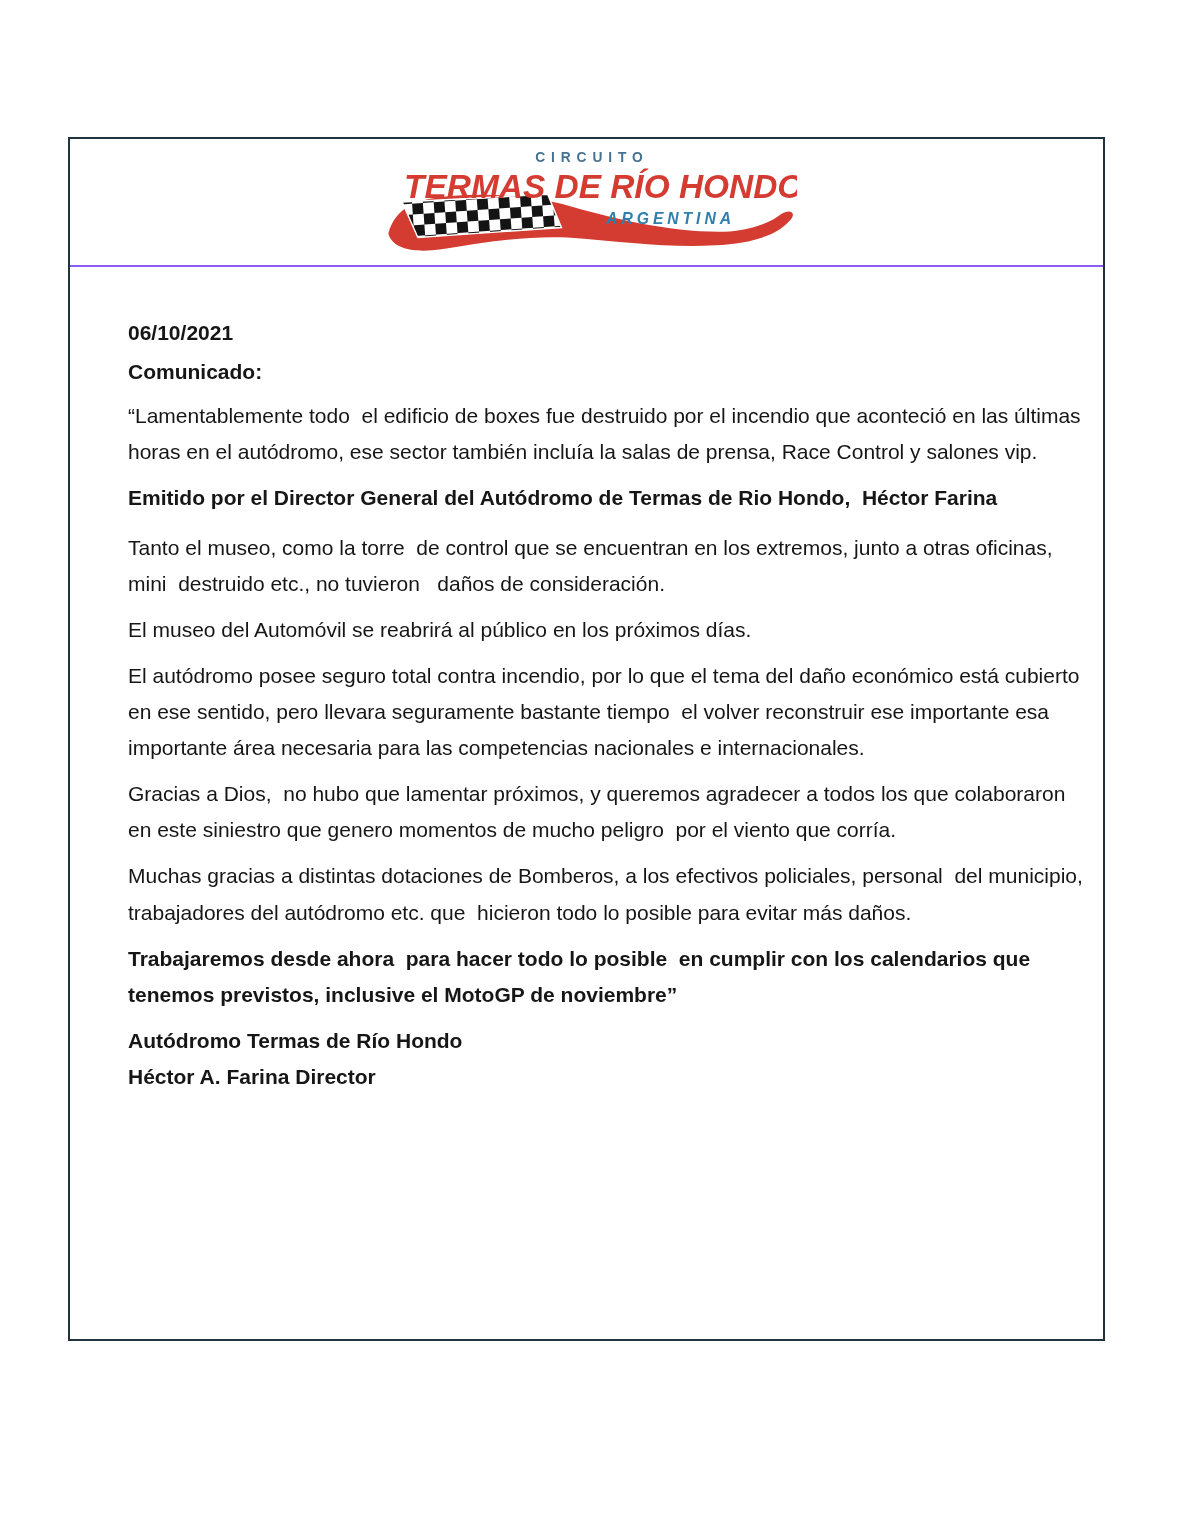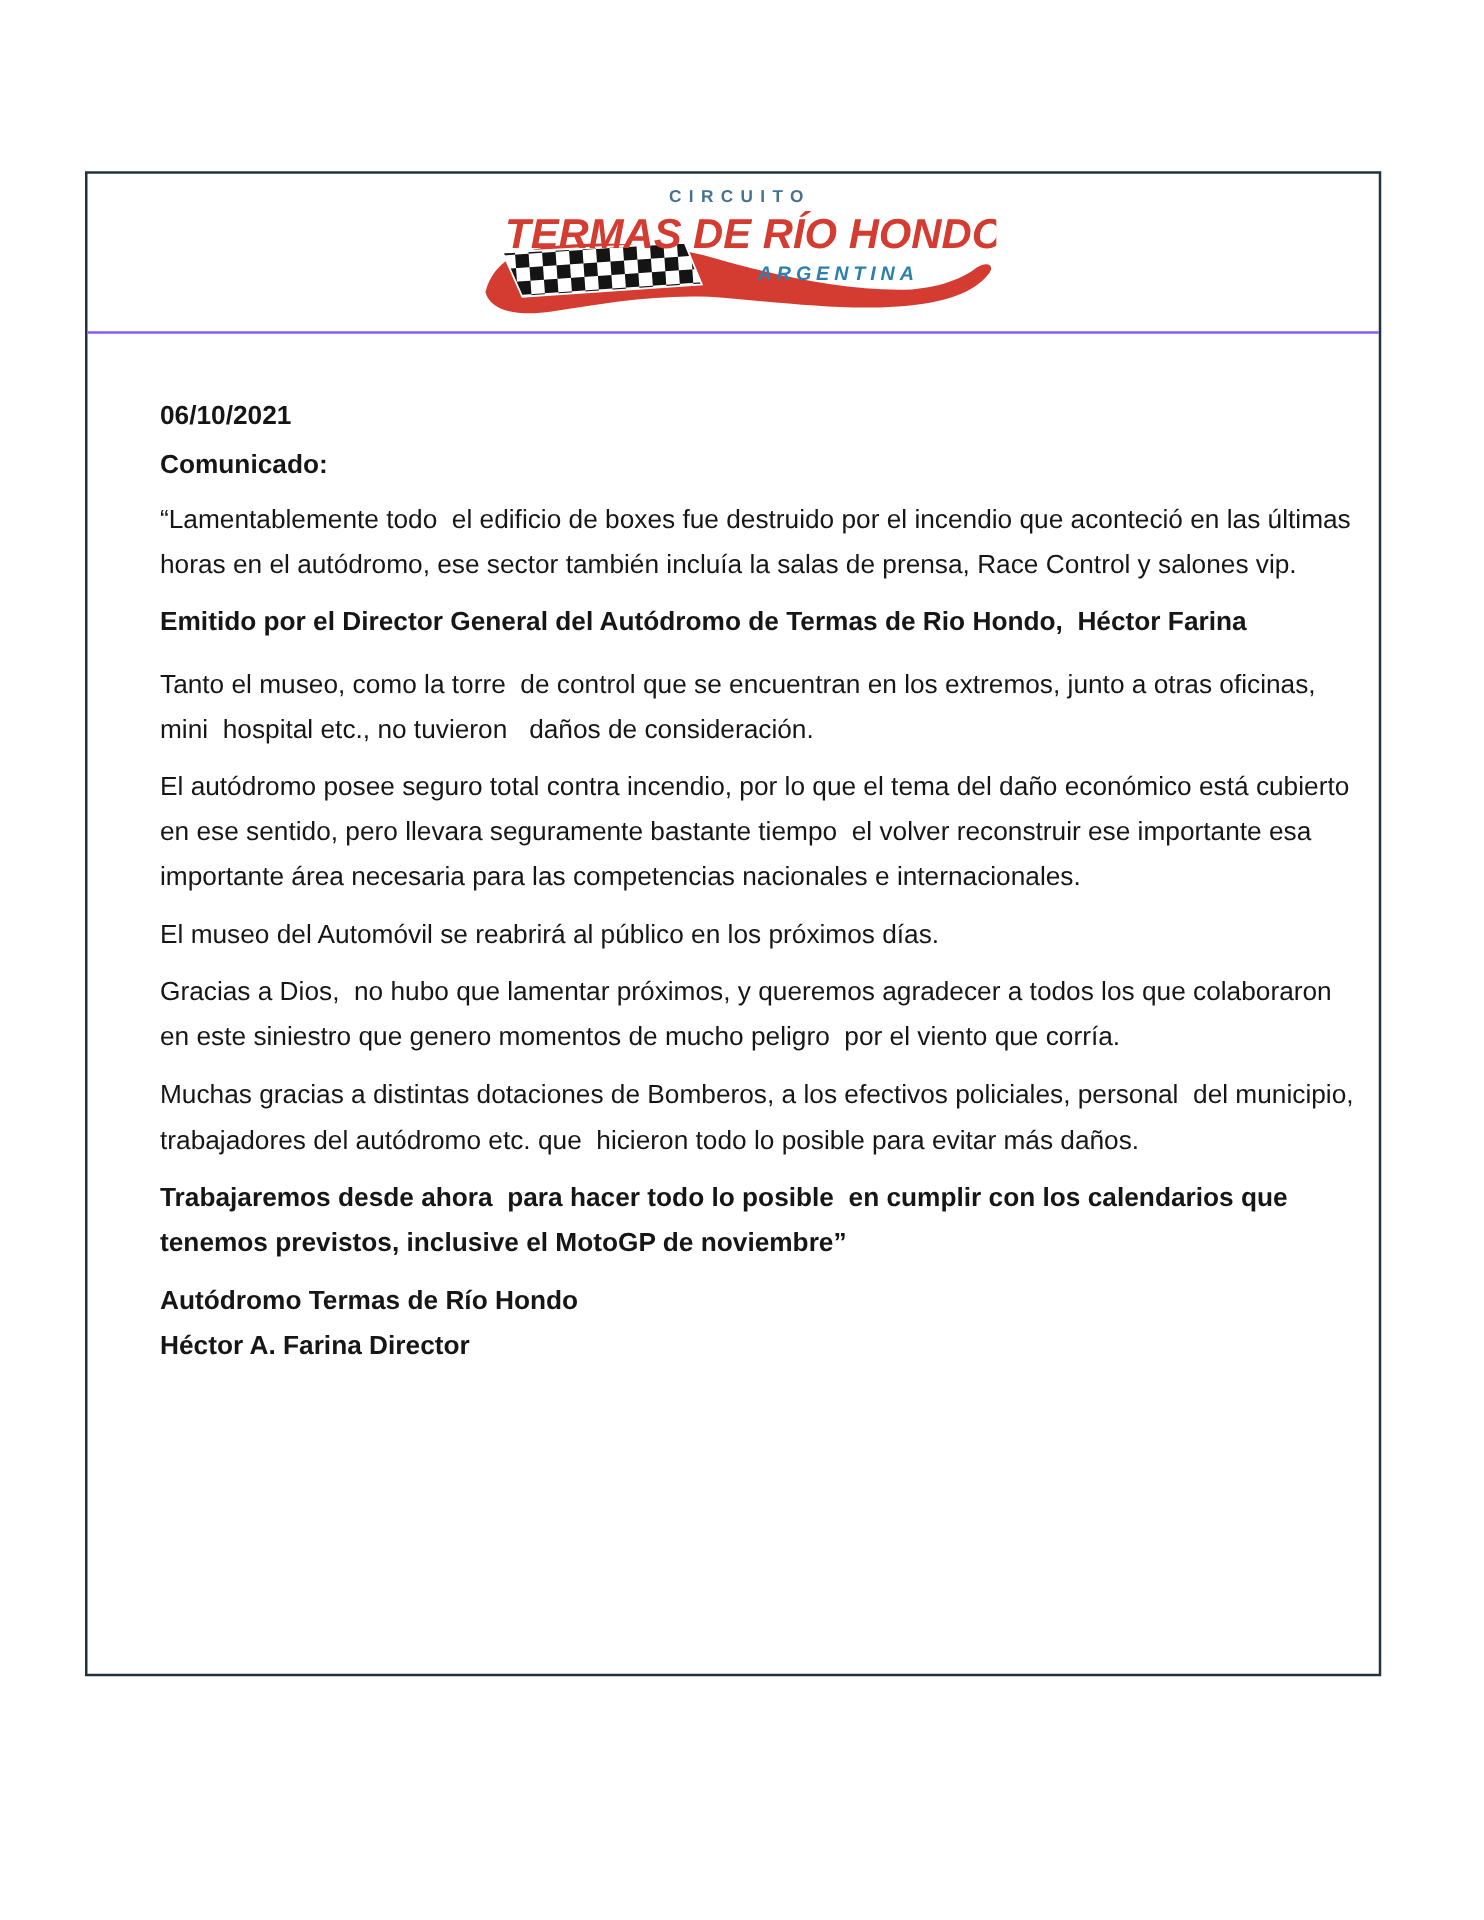--- a/index.html
+++ b/index.html
@@ -115,25 +115,25 @@
 
     <div class="body-content">
       <p class="doc-text doc-date">06/10/2021</p>
 
       <p class="doc-text doc-title">Comunicado:</p>
 
       <p class="doc-text doc-paragraph">“Lamentablemente todo  el edificio de boxes fue destruido por el incendio que aconteció en las últimas horas en el autódromo, ese sector también incluía la salas de prensa, Race Control y salones vip.</p>
 
       <p class="doc-text doc-issued-by">Emitido por el Director General del Autódromo de Termas de Rio Hondo,  Héctor Farina</p>
 
-      <p class="doc-text doc-paragraph">Tanto el museo, como la torre  de control que se encuentran en los extremos, junto a otras oficinas, mini  hospital etc., no tuvieron   daños de consideración.</p>
+      <p class="doc-text doc-paragraph">Tanto el museo, como la torre  de control que se encuentran en los extremos, junto a otras oficinas, mini  destruido etc., no tuvieron   daños de consideración.</p>
+
+      <p class="doc-text doc-paragraph">El museo del Automóvil se reabrirá al público en los próximos días.</p>
 
       <p class="doc-text doc-paragraph">El autódromo posee seguro total contra incendio, por lo que el tema del daño económico está cubierto en ese sentido, pero llevara seguramente bastante tiempo  el volver reconstruir ese importante esa importante área necesaria para las competencias nacionales e internacionales.</p>
-
-      <p class="doc-text doc-paragraph">El museo del Automóvil se reabrirá al público en los próximos días.</p>
 
       <p class="doc-text doc-paragraph">Gracias a Dios,  no hubo que lamentar próximos, y queremos agradecer a todos los que colaboraron en este siniestro que genero momentos de mucho peligro  por el viento que corría.</p>
 
       <p class="doc-text doc-paragraph">Muchas gracias a distintas dotaciones de Bomberos, a los efectivos policiales, personal  del municipio, trabajadores del autódromo etc. que  hicieron todo lo posible para evitar más daños.</p>
 
       <p class="doc-text doc-closing">Trabajaremos desde ahora  para hacer todo lo posible  en cumplir con los calendarios que tenemos previstos, inclusive el MotoGP de noviembre”</p>
 
       <div class="signature-block">
         <p class="doc-text signature-line">Autódromo Termas de Río Hondo</p>
         <p class="doc-text signature-line">Héctor A. Farina Director</p>

